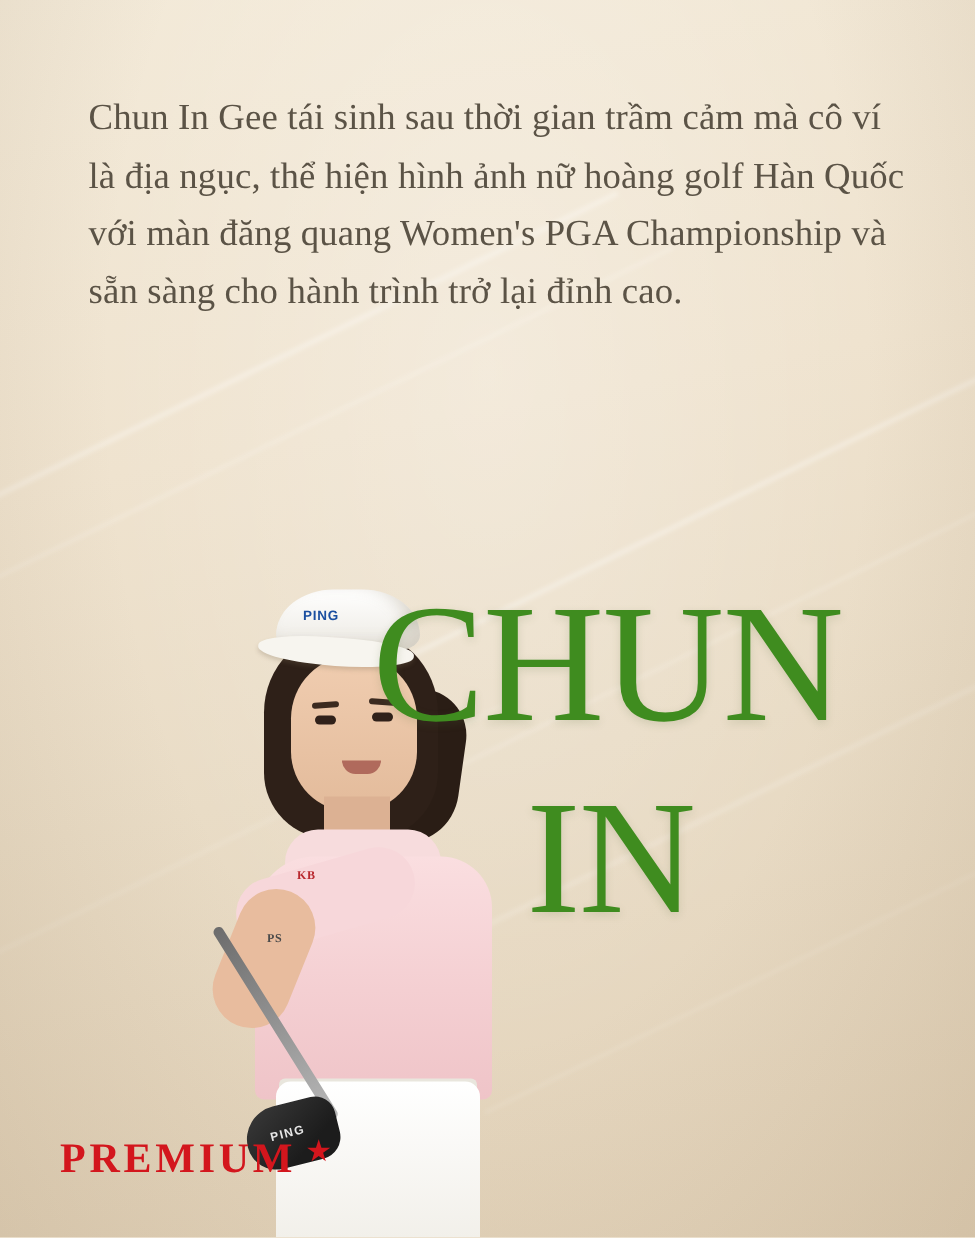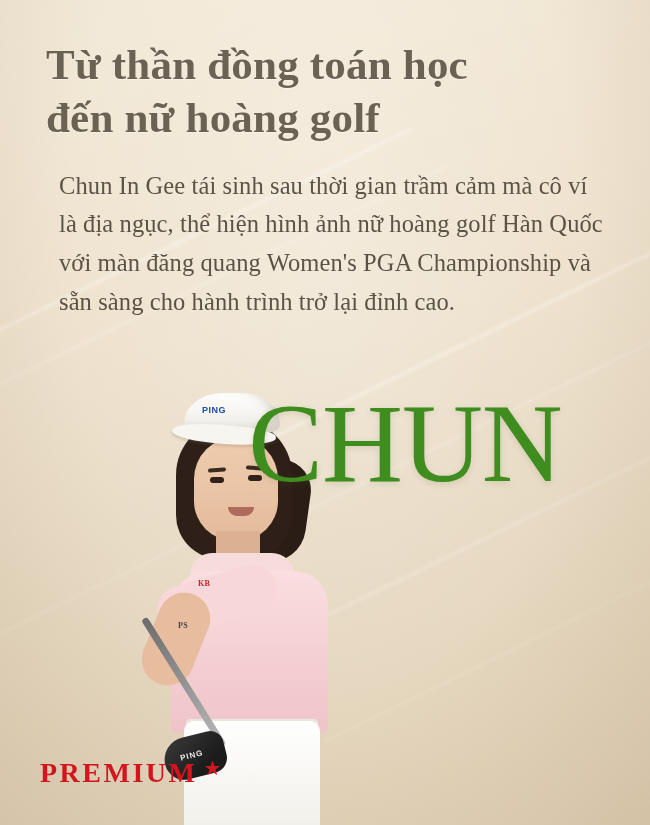--- a/index.html
+++ b/index.html
@@ -423,27 +423,24 @@
       <div class="mf-belt"></div>
       <div class="mf-skirt"></div>
       <div class="mf-club-shaft"></div>
       <div class="mf-club-head"></div>
       <div class="mf-club-head-label">PING</div>
     </div>
   </div>
 
   <div class="name-stack">
     <span class="nm nm1">CHUN</span>
+    <span class="nm nm2">IN</span>
   </div>
 
   <div class="text-block">
-    <h1 class="headline">
-      <span class="l1">Từ thần đồng toán học</span>
-      <span class="l2">đến nữ hoàng golf</span>
-    </h1>
     <p class="standfirst">Chun In Gee tái sinh sau thời gian trầm cảm mà cô ví là địa ngục, thể hiện hình ảnh nữ hoàng golf Hàn Quốc với màn đăng quang Women's PGA Championship và sẵn sàng cho hành trình trở lại đỉnh cao.</p>
   </div>
 
   <div class="premium">
     <span class="premium-word">PREMIUM</span>
     <span class="premium-star">★</span>
   </div>
 
   <div class="vignette"></div>
 </div>

